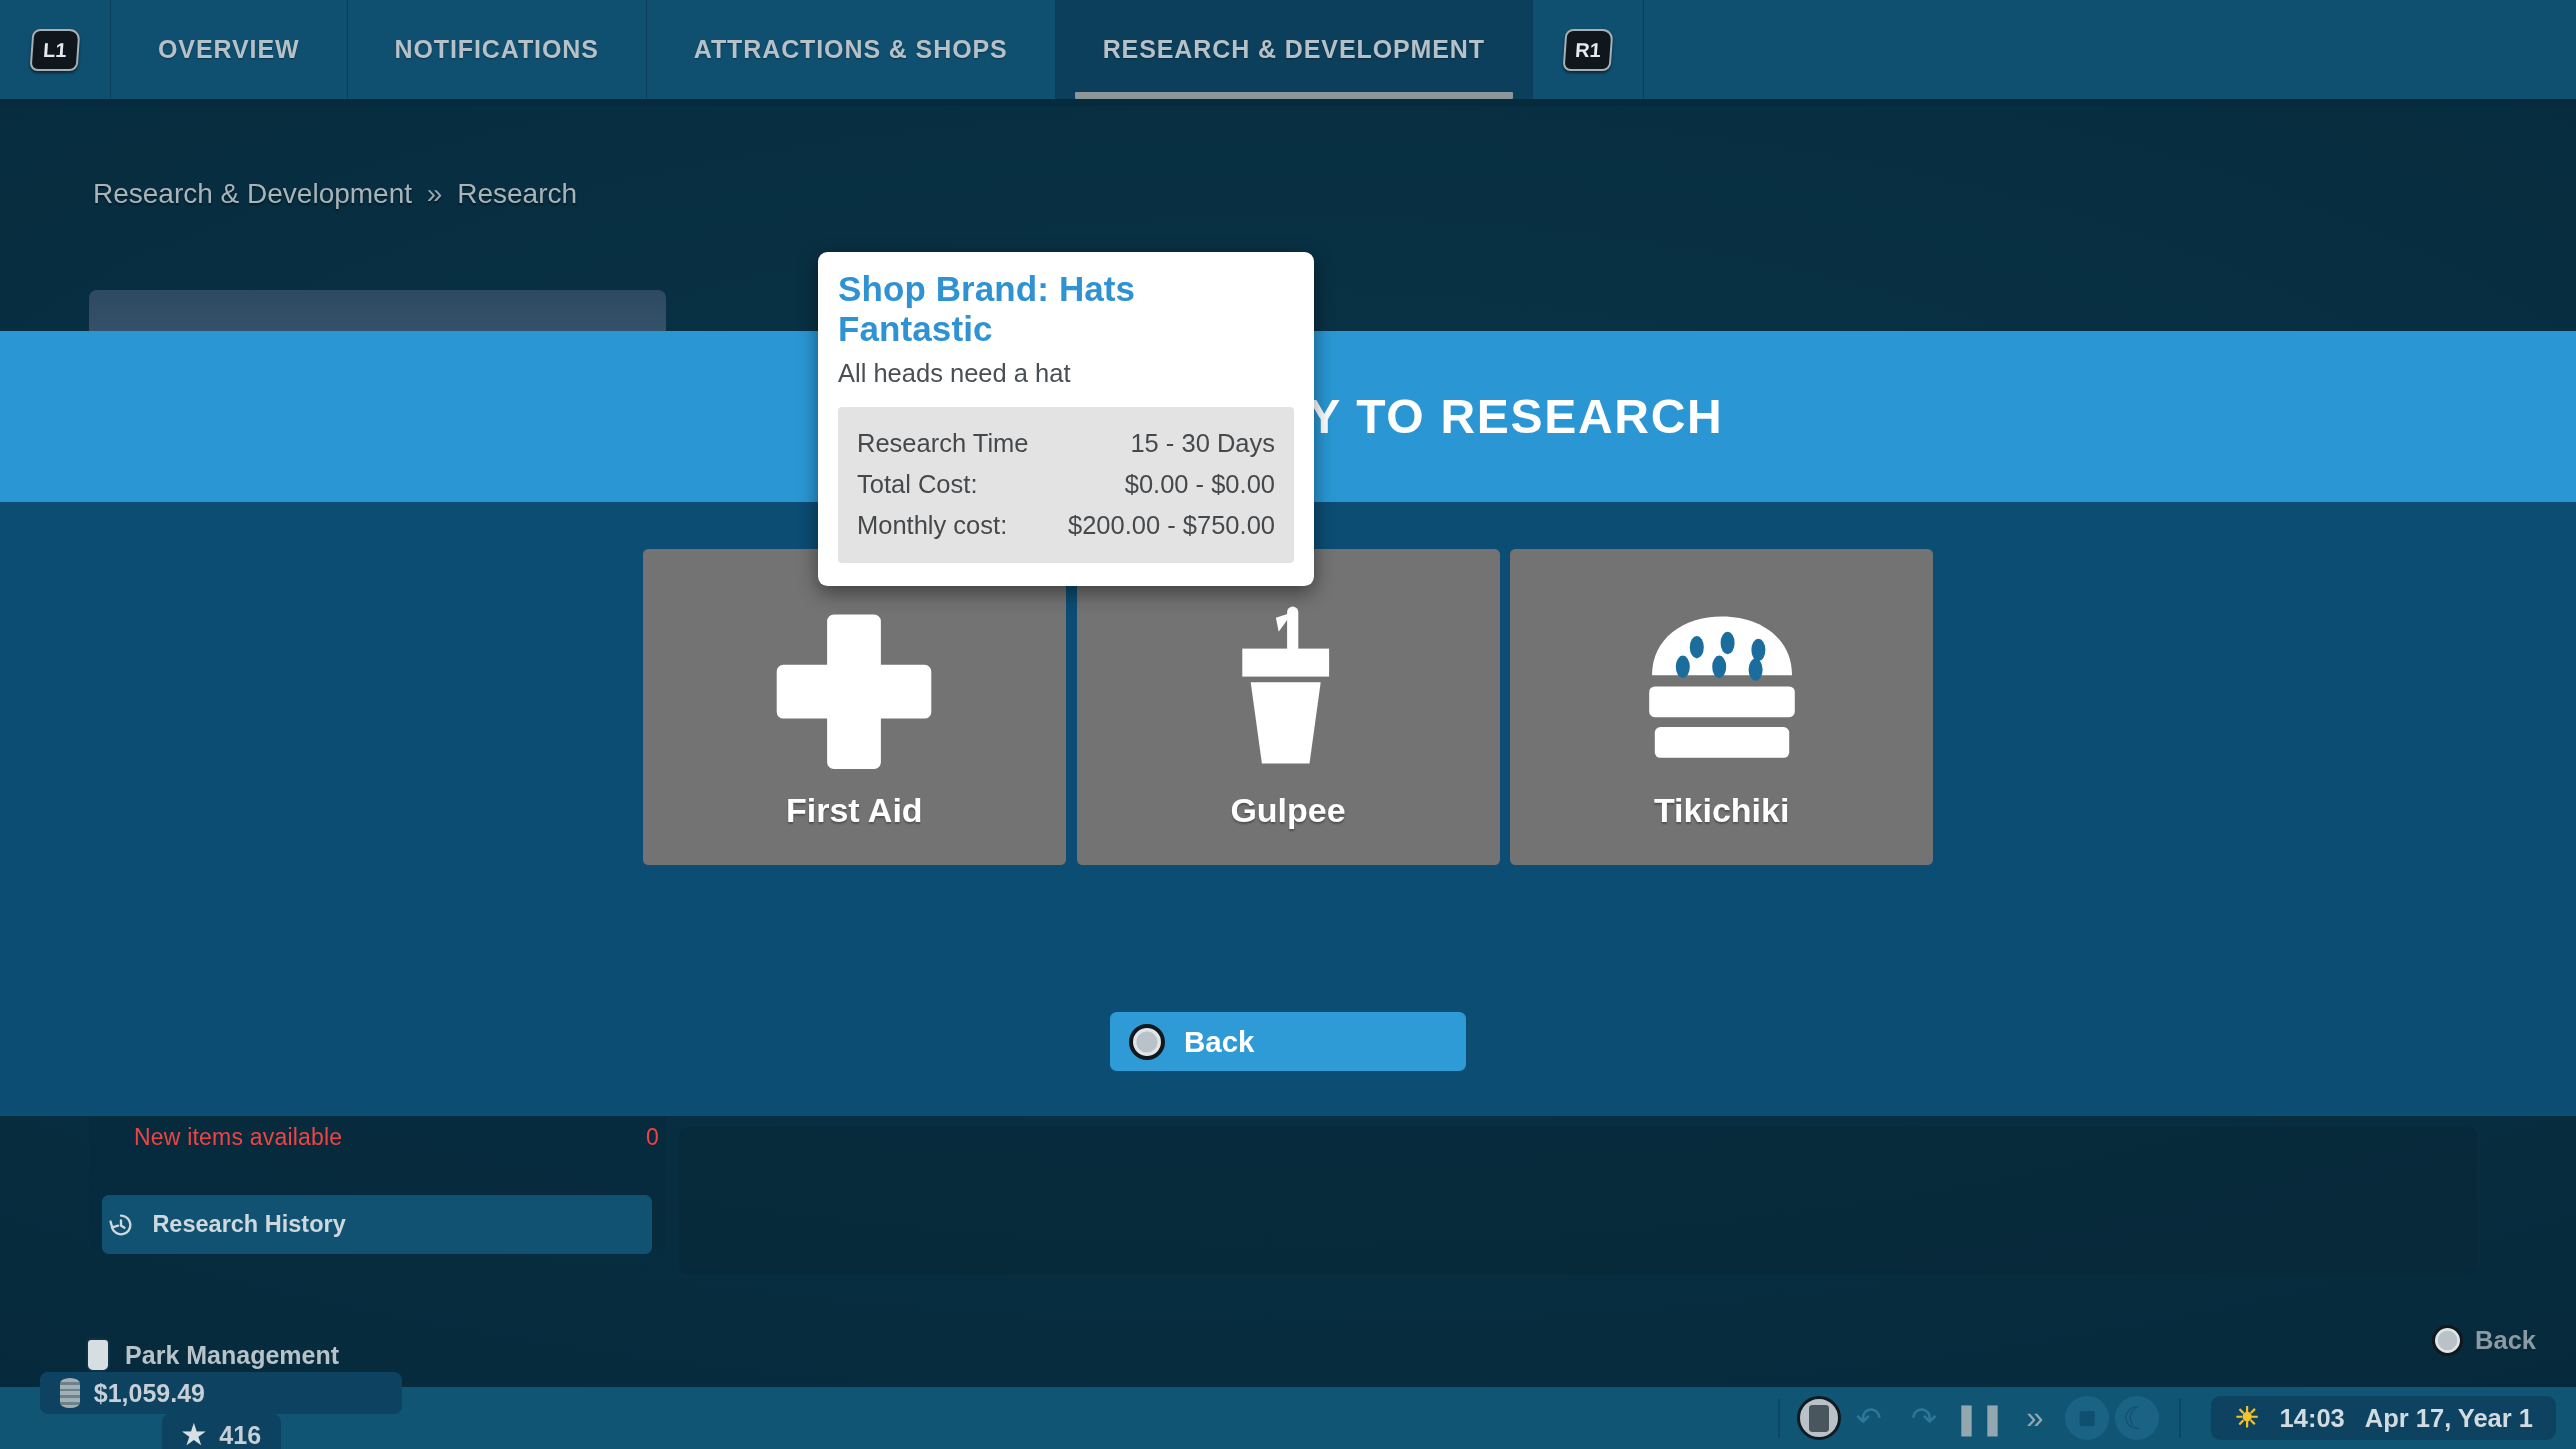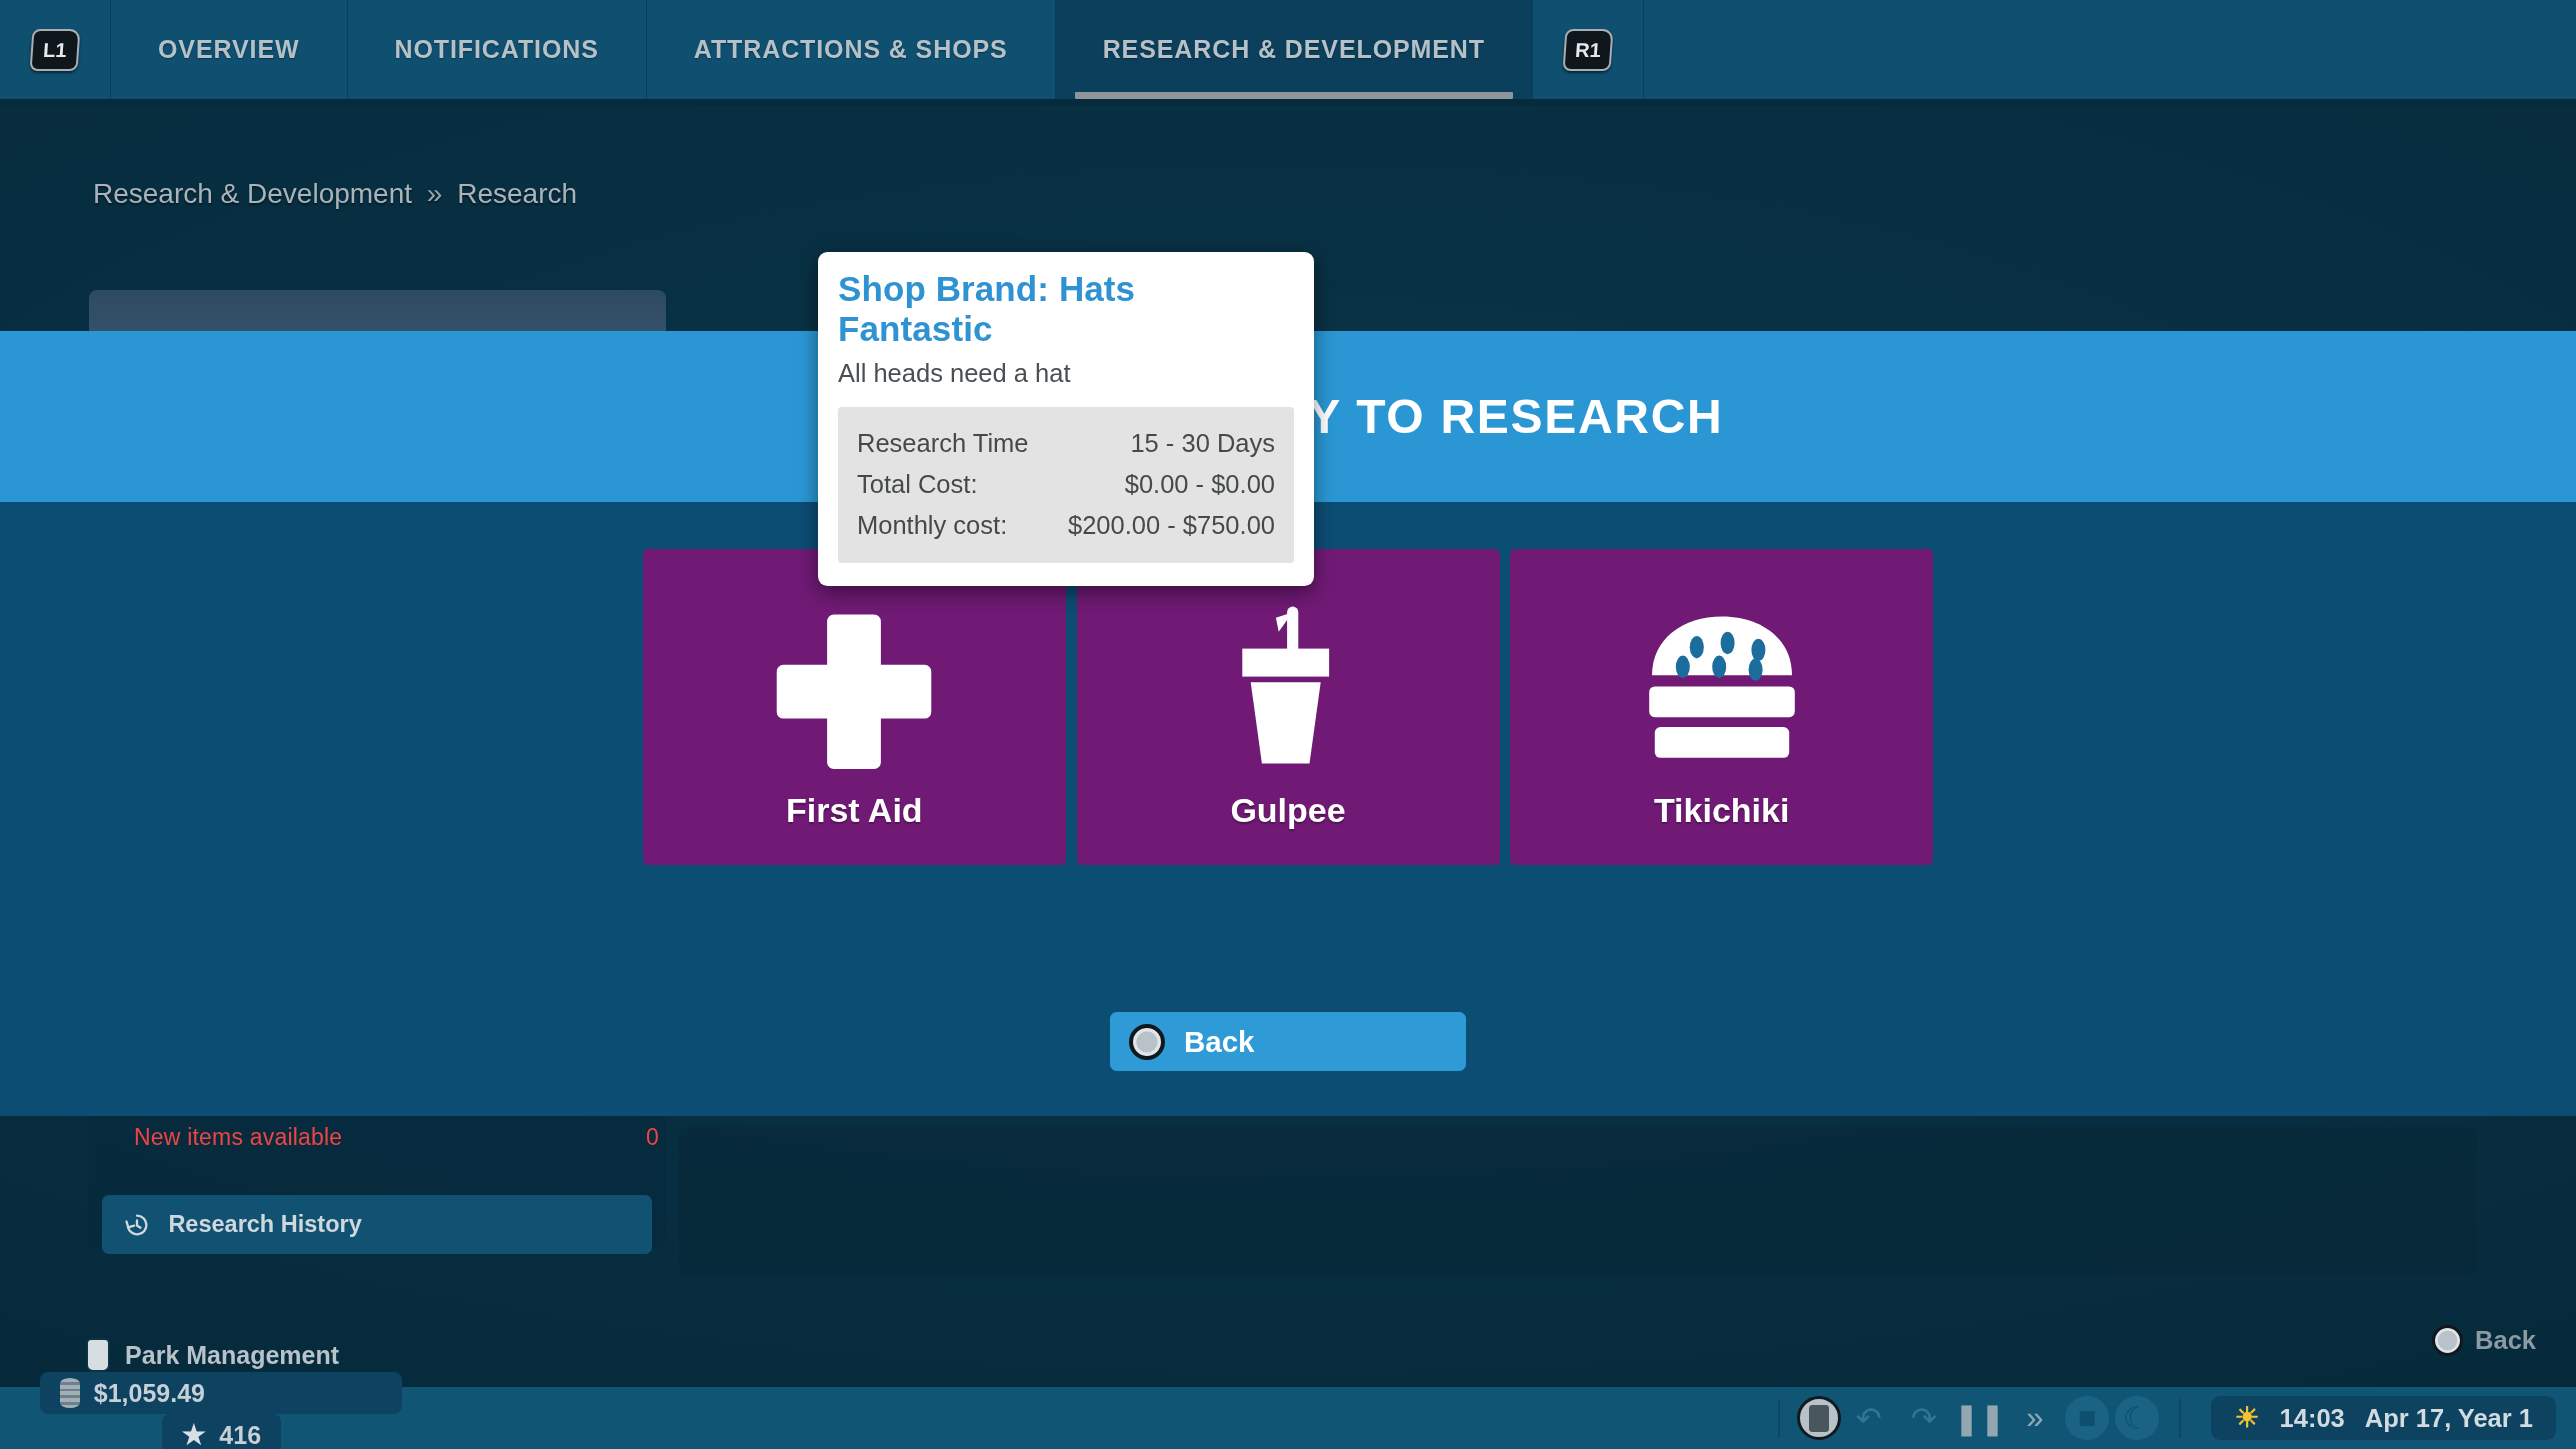--- a/index.html
+++ b/index.html
@@ -41,21 +41,21 @@
     border-radius:8px; background:rgba(8,42,60,.55);
   }
   .bg-row-newitems {
     position:absolute; left:118px; top:1114px; width:557px; height:47px;
     display:flex; align-items:center; justify-content:space-between;
     padding:0 16px; color:#ef4444; font-size:23px; letter-spacing:0.2px;
   }
   .bg-researchhistory {
     position:absolute; left:102px; top:1195px; width:550px; height:59px;
     background:#115272; border-radius:6.7px; display:flex; align-items:center;
-    gap:17.4px; padding:0 21px; color:#cfd8dd; font-size:23.5px; font-weight:bold;
+    gap:17.4px; padding:0 5px; color:#cfd8dd; font-size:23.5px; font-weight:bold;
   }
   .bg-rightpanel {
     position:absolute; left:679px; top:1127px; width:1798px; height:148px;
     border-radius:9.4px; background:rgba(9,40,57,.6);
   }
   .bg-backbtn {
     position:absolute; right:40px; top:1325px;
     display:flex; align-items:center; gap:12px;
     color:#8b9aa3; font-size:25.5px; font-weight:bold;
   }
@@ -115,21 +115,21 @@
     color:#ffffff; font-size:48px; font-weight:bold; letter-spacing:1.7px;
     white-space:nowrap;
   }
 
   
   .card-row {
     position:absolute; left:0; top:218px; width:2576px;
     display:flex; justify-content:center; align-items:flex-start; gap:10.7px;
   }
   .card {
-    width:423px; height:316px; background:#701a75; border-radius:5.4px;
+    width:423px; height:316px; background:#737373; border-radius:5.4px;
     display:flex; flex-direction:column; align-items:center;
     padding-top:45px; position:relative;
   }
   .card.selected {
     background:#1b82ba; border:4px solid #ffffff;
     width:448px; height:424px; padding-top:54px; margin-top:-10.7px;
     box-shadow:0 0 0 1.3px rgba(0,0,0,.15);
   }
   .card-icon { height:181px; display:flex; align-items:center; justify-content:center; }
   .card.selected .card-icon { height:195px; }

